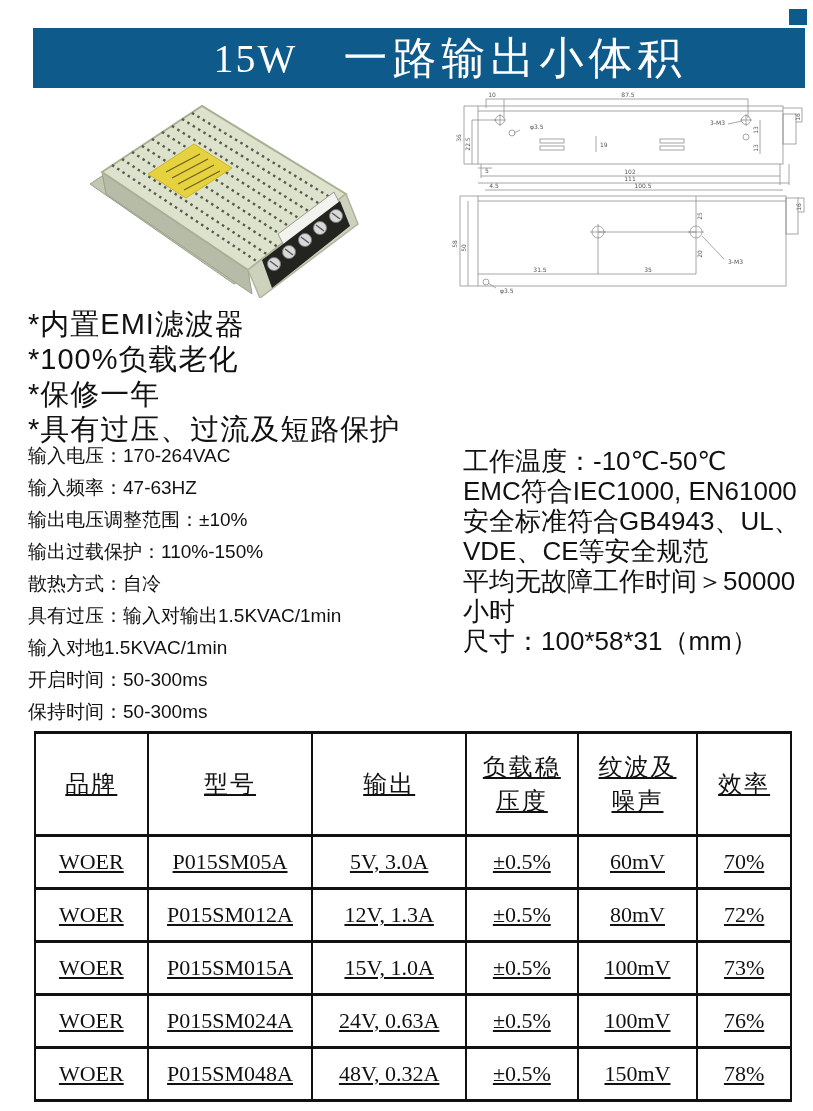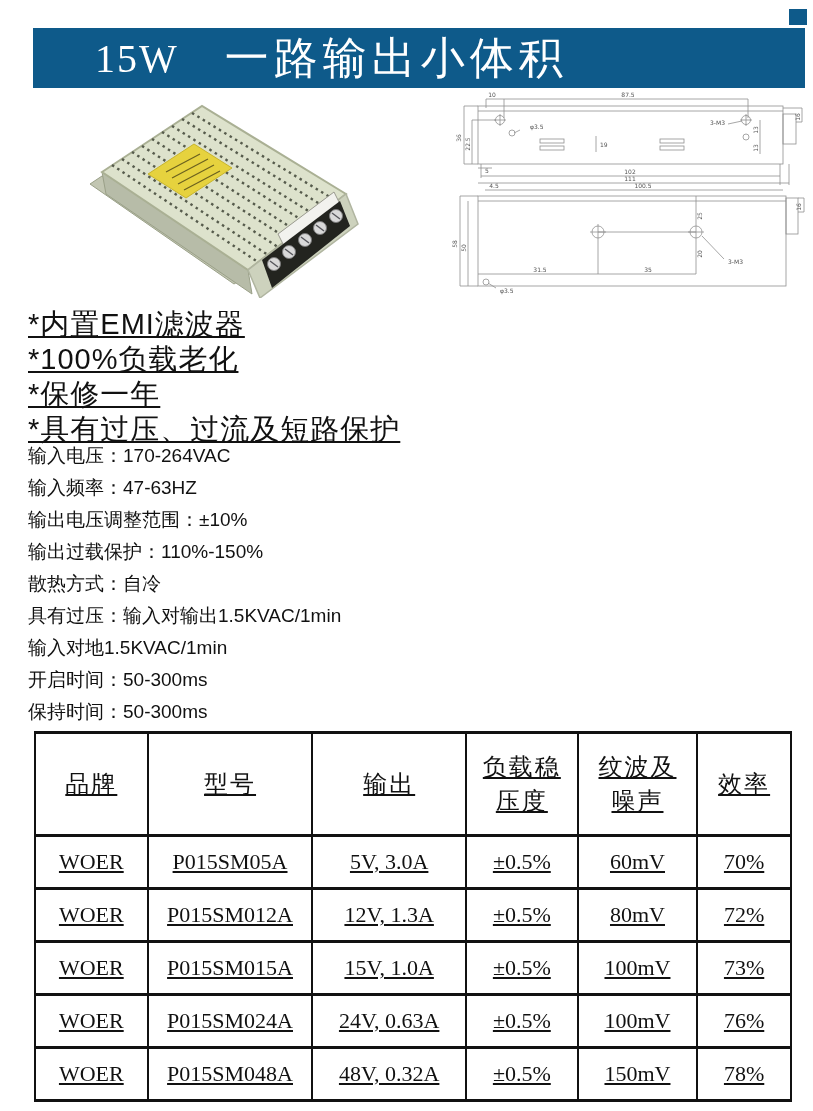--- a/index.html
+++ b/index.html
@@ -1,31 +1,31 @@
 <!DOCTYPE html>
 <html><head>
 <meta charset="utf-8">
 <style>
   html,body{margin:0;padding:0;background:#fff;}
   .page{position:relative;width:813px;height:1111px;background:#ffffff;overflow:hidden;
         font-family:"Liberation Sans","DejaVu Sans",sans-serif;color:#111;}
   
   .banner{position:absolute;left:33px;top:28px;width:772px;height:60px;background:#0e5a8a;
-          display:flex;align-items:center;color:#fff;}
+          display:flex;align-items:center;color:#fff;justify-content:center;}
   .banner .wattage{font-family:"Liberation Serif","DejaVu Serif",serif;font-size:40px;margin-left:62px;letter-spacing:2px;}
   .banner .btitle{font-family:"Liberation Serif","DejaVu Serif",serif;font-size:44px;margin-left:46px;letter-spacing:5px;}
   .corner-sq{position:absolute;left:789px;top:9px;width:18px;height:16px;background:#0e5a8a;}
   
   .photo{position:absolute;left:82px;top:98px;width:330px;height:200px;}
   
   .drawing{position:absolute;left:448px;top:92px;width:365px;height:208px;}
   .drawing text{font-family:"DejaVu Sans",sans-serif;font-size:6px;fill:#555;}
   .drawing line,.drawing rect,.drawing circle,.drawing path{stroke:#909090;stroke-width:0.8;fill:none;}
   
-  .features{position:absolute;left:28px;top:307px;font-size:29px;line-height:35px;font-weight:500;letter-spacing:1px;text-decoration:underline;}
+  .features{position:absolute;left:28px;top:307px;font-size:29px;line-height:35px;font-weight:500;letter-spacing:1px;}
   .specs-left{position:absolute;left:28px;top:440px;width:440px;font-size:19px;line-height:32px;font-weight:500;}
   .specs-right{position:absolute;left:463px;top:446px;width:350px;font-size:26px;line-height:30px;font-weight:500;}
   
   .spec-table{position:absolute;left:34px;top:731px;width:758px;border-collapse:collapse;table-layout:fixed;
               font-family:"Liberation Serif","DejaVu Serif",serif;text-align:center;}
   .spec-table th{border:2px solid #111;border-top-width:3px;border-bottom-width:3px;height:98px;
                  font-size:24px;font-weight:normal;letter-spacing:2px;white-space:pre-line;line-height:34px;}
   .spec-table td{border:2px solid #111;border-bottom-width:3px;height:48px;font-size:22px;}
   .spec-table{border:1px solid #be185d;text-decoration:underline;}
 </style>
@@ -192,20 +192,29 @@
     <div>输入频率：47-63HZ</div>
     <div>输出电压调整范围：±10%</div>
     <div>输出过载保护：110%-150%</div>
     <div>散热方式：自冷</div>
     <div>具有过压：输入对输出1.5KVAC/1min</div>
     <div>输入对地1.5KVAC/1min</div>
     <div>开启时间：50-300ms</div>
     <div>保持时间：50-300ms</div>
   </div>
 
+  <div class="specs-right">
+    <div>工作温度：-10℃-50℃</div>
+    <div>EMC符合IEC1000, EN61000</div>
+    <div>安全标准符合GB4943、UL、</div>
+    <div>VDE、CE等安全规范</div>
+    <div>平均无故障工作时间＞50000</div>
+    <div>小时</div>
+    <div>尺寸：100*58*31（mm）</div>
+  </div>
 
   <table class="spec-table">
     <colgroup>
       <col style="width:14.9%">
         <col style="width:21.8%">
         <col style="width:20.3%">
       <col style="width:14.8%">
         <col style="width:15.8%">
         <col style="width:12.4%">
     </colgroup>

